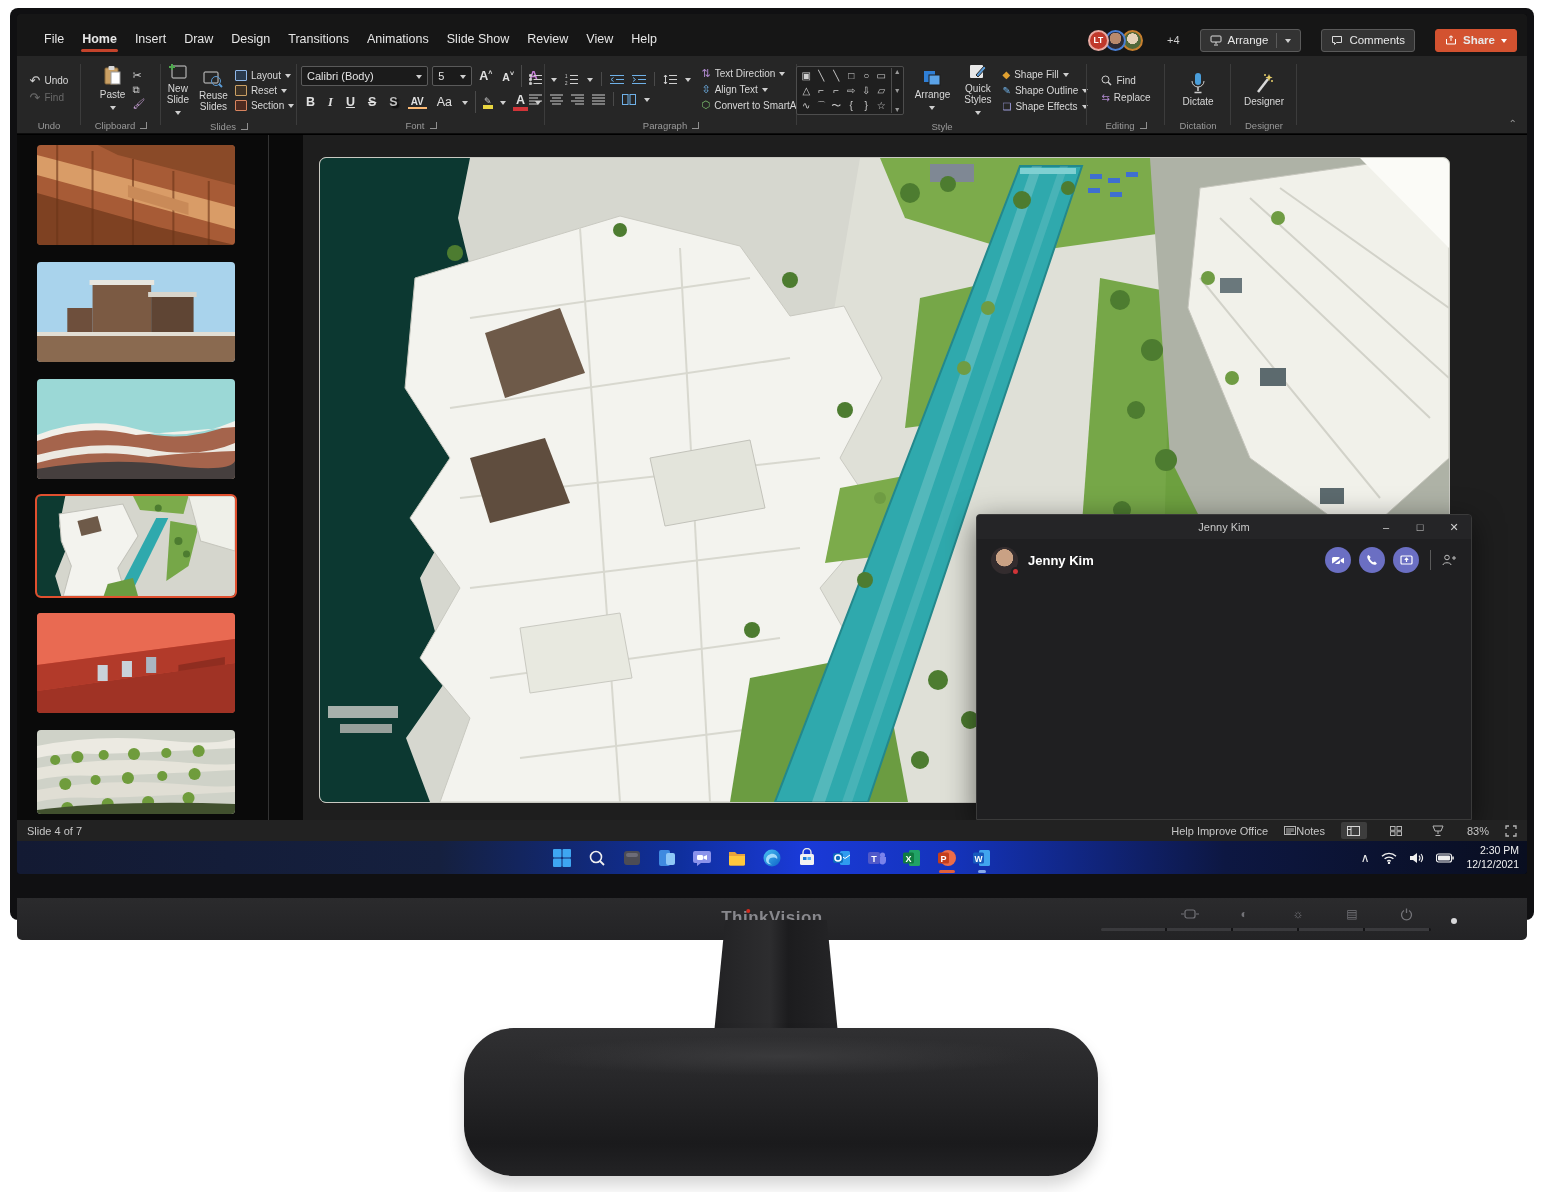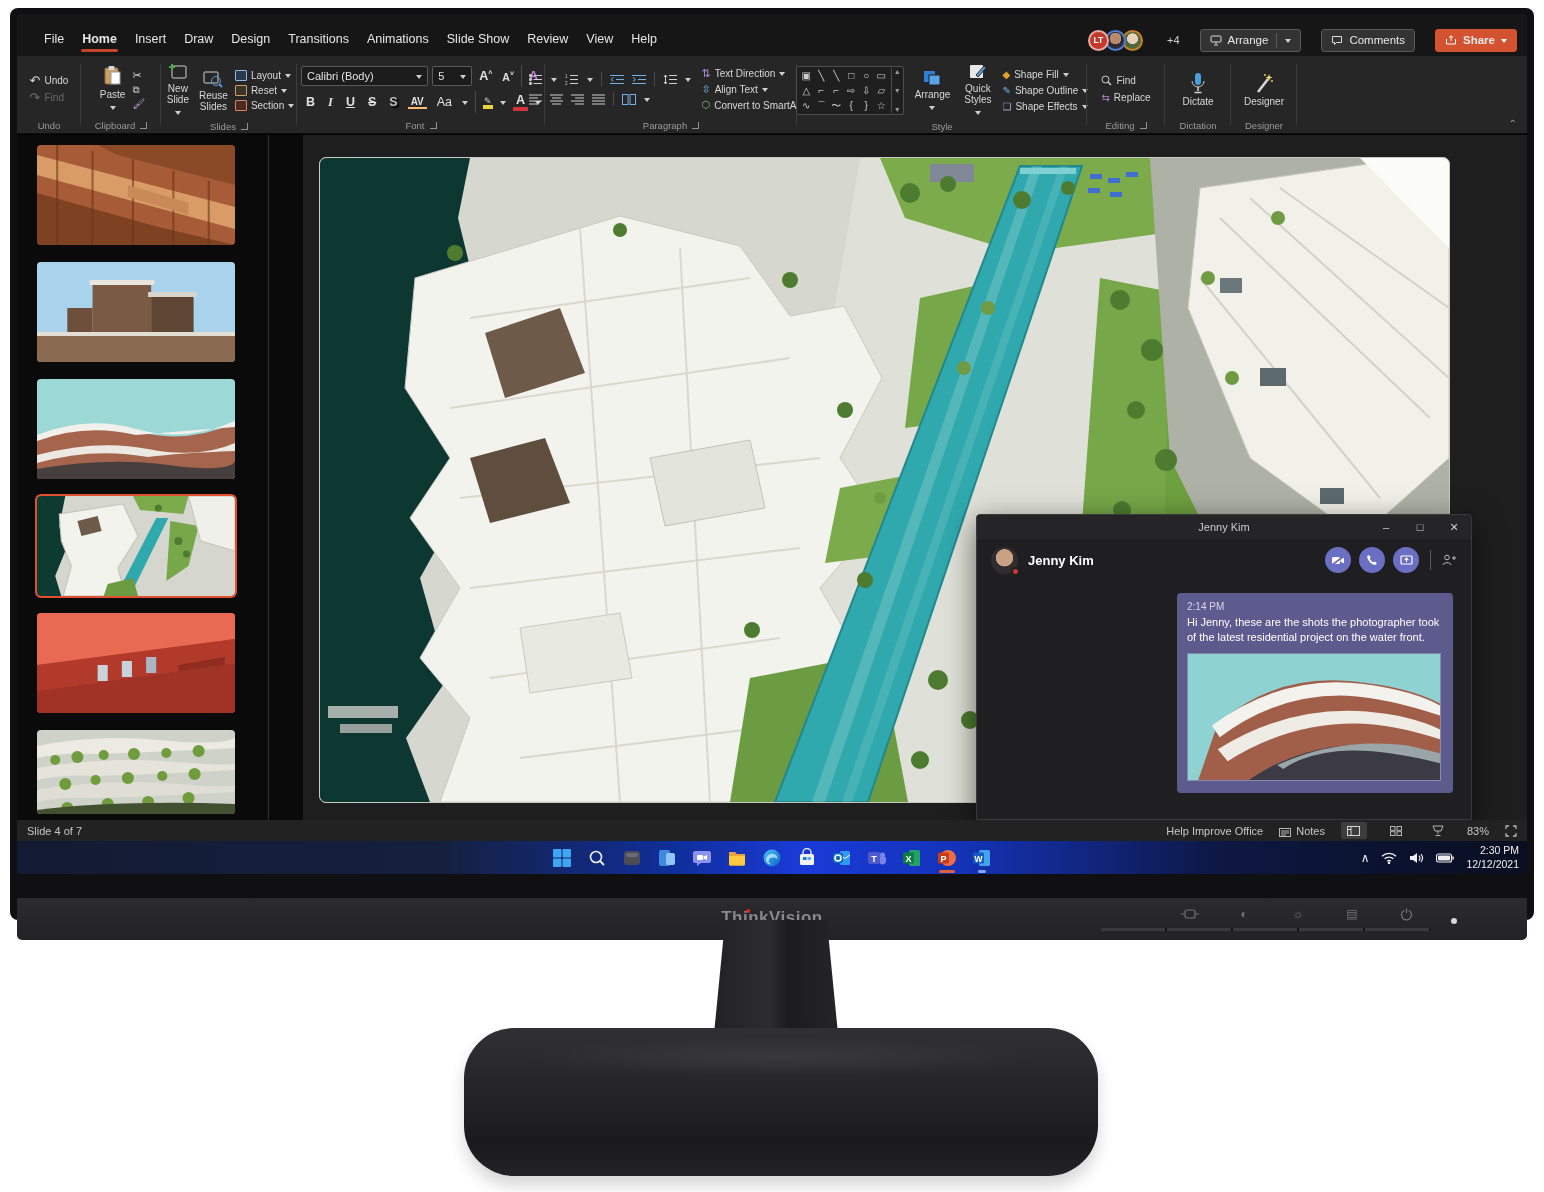--- a/index.html
+++ b/index.html
@@ -85,21 +85,21 @@
   .thumb svg { display:block; width:100%; height:100%; }
   .editor { flex:1; position:relative; }
   .slide { position:absolute; left:16px; top:22px; width:1131px; height:646px; border-radius:7px;
            border:1px solid #c9c9c2; overflow:hidden; background:#d6d7cf; }
   .slide svg { display:block; }
 
   
   .statusbar { position:absolute; left:0; top:806px; width:100%; height:21px; background:#222222;
                color:#c6c6c6; font-size:11px; display:flex; align-items:center; padding:0 10px; }
   .sb-right { margin-left:auto; display:flex; align-items:center; gap:16px; }
-  .sb-item { display:flex; align-items:flex-end; gap:5px; }
+  .sb-item { display:flex; align-items:center; }
   .sb-viewbtn { width:26px; height:17px; display:flex; align-items:center; justify-content:center; border-radius:2px; }
   .sb-viewbtn.active { background:#3d3d3d; }
 
   
   .taskbar { position:absolute; left:0; top:827px; width:100%; height:33px;
      background:linear-gradient(90deg,#131a33 0%,#15203f 28%,#0f2f9e 44%,#1a3ad8 52%,#1433bb 62%,#0d1742 80%,#090e20 100%);
      display:flex; align-items:center; }
   .tb-center { position:absolute; left:50%; transform:translateX(-50%); display:flex; align-items:center; gap:9px; }
   .tb-ico { width:26px; height:26px; display:flex; align-items:center; justify-content:center; position:relative; }
   .tb-ico svg { display:block; }
@@ -746,34 +746,20 @@
                 </svg>
             </div>
             <span class="tw-hdiv"></span>
             <svg width="15" height="12" viewBox="0 0 15 12">
                 <circle cx="5" cy="3.5" r="2.3" fill="none" stroke="#bdbdbd"></circle>
                 <path d="M1 11 c0-3 8-3 8 0" fill="none" stroke="#bdbdbd"></path>
                 <path d="M12 2 v4 M10 4 h4" stroke="#bdbdbd"></path>
               </svg>
           </div>
         </div>
-        <div class="bubble">
-          <div class="bubble-time">2:14 PM</div>
-          <div class="bubble-text">Hi Jenny, these are the shots the photographer took of the latest residential project on the water front.</div>
-          <div class="bubble-img">
-            <svg viewBox="0 0 254 128" preserveAspectRatio="none">
-              <rect width="254" height="128" fill="#8ed2d2"></rect>
-              <path d="M30 70 Q90 18 170 28 Q225 34 254 50 L254 128 L10 128 Z" fill="#a15f49"></path>
-              <path d="M24 72 Q95 20 175 30 Q228 37 254 52 L254 62 Q200 44 160 42 Q90 40 32 84 Z" fill="#f4f2ec"></path>
-              <path d="M30 96 Q100 52 180 58 Q225 62 254 76 L254 86 Q205 70 168 70 Q100 70 40 108 Z" fill="#efece5"></path>
-              <path d="M60 128 Q120 86 200 92 L254 104 L254 128 Z" fill="#3c3b45"></path>
-              <path d="M90 112 Q150 84 220 92 L254 100 L254 110 Q190 94 150 98 Q115 102 96 116 Z" fill="#9aa5a8"></path>
-            </svg>
-          </div>
-        </div>
       </div>
 
       <div class="statusbar">
         <span>Slide 4 of 7</span>
         <div class="sb-right">
           <span>Help Improve Office</span>
           <div class="sb-item">
             <svg width="12" height="9" viewBox="0 0 12 9">
                 <rect x="0.5" y="0.5" width="11" height="8" fill="none" stroke="#b5b5b5"></rect>
                 <path d="M2 3 H10 M2 5 H10 M2 7 H7" stroke="#b5b5b5"></path>

